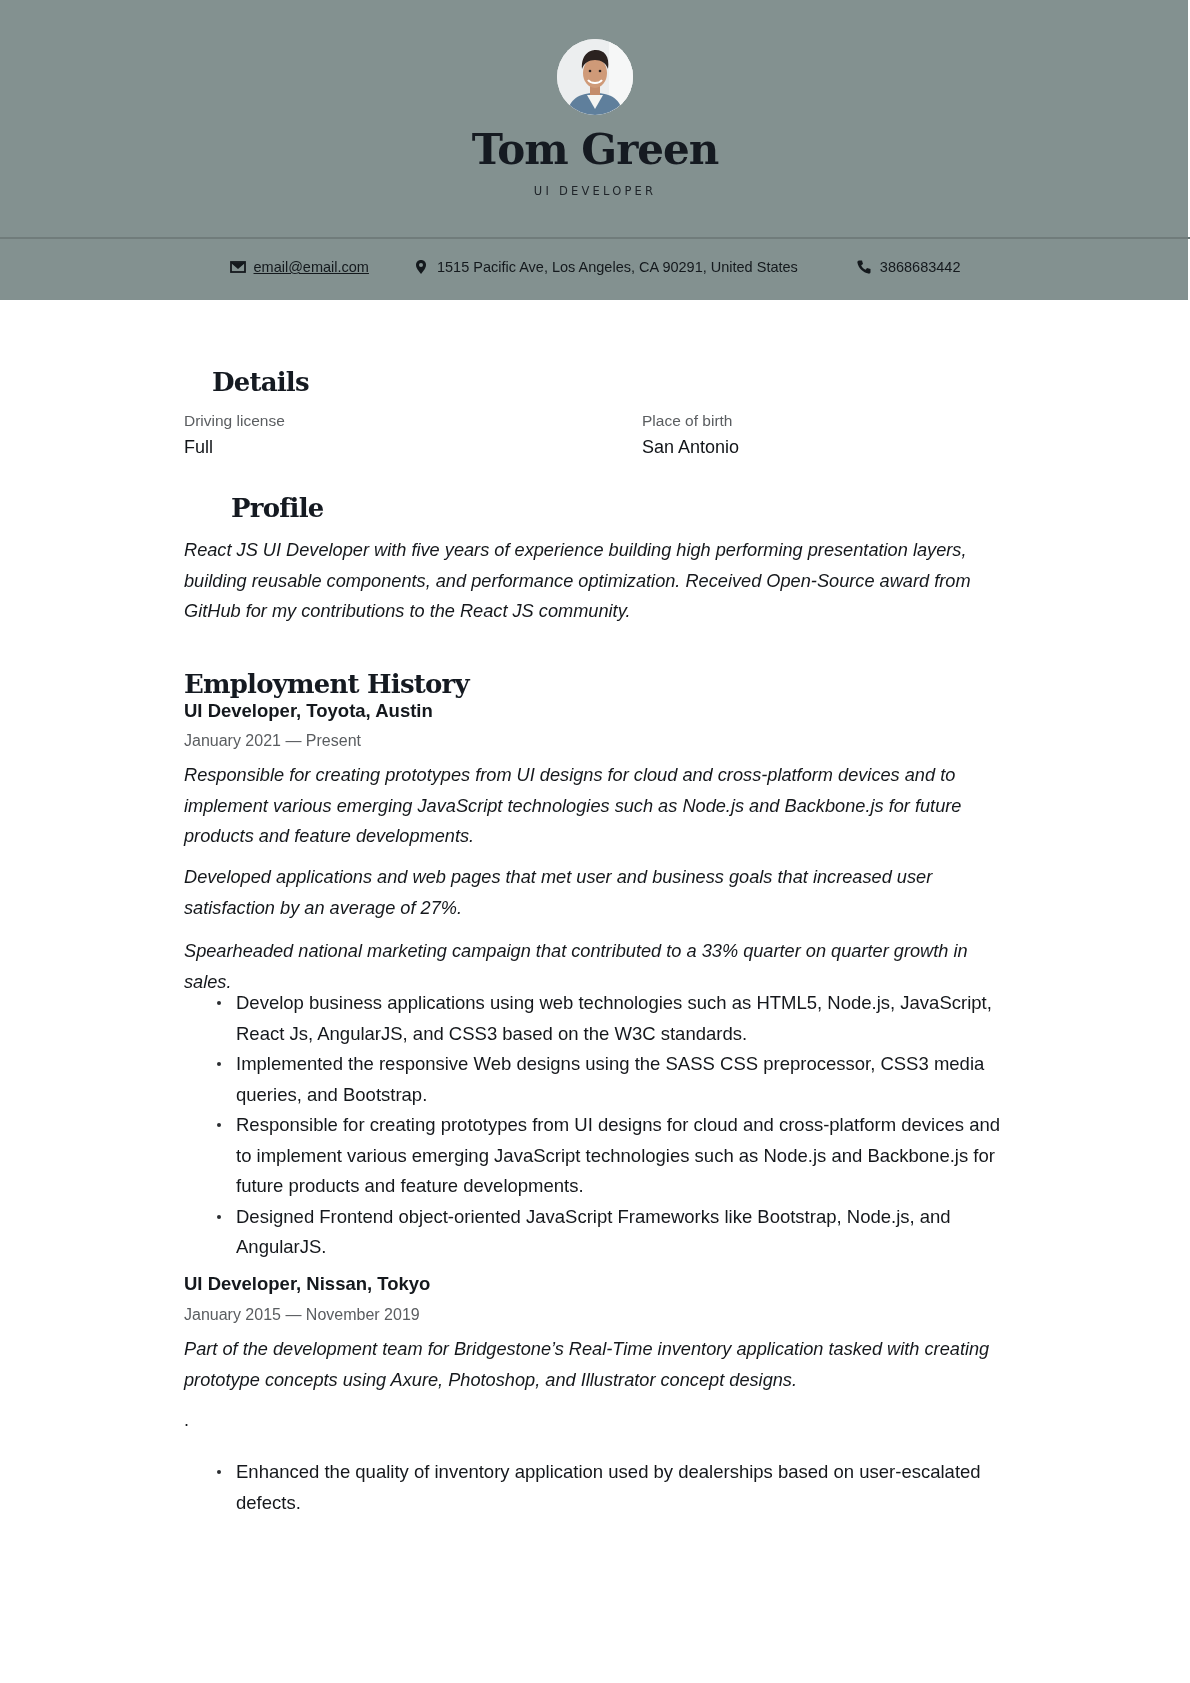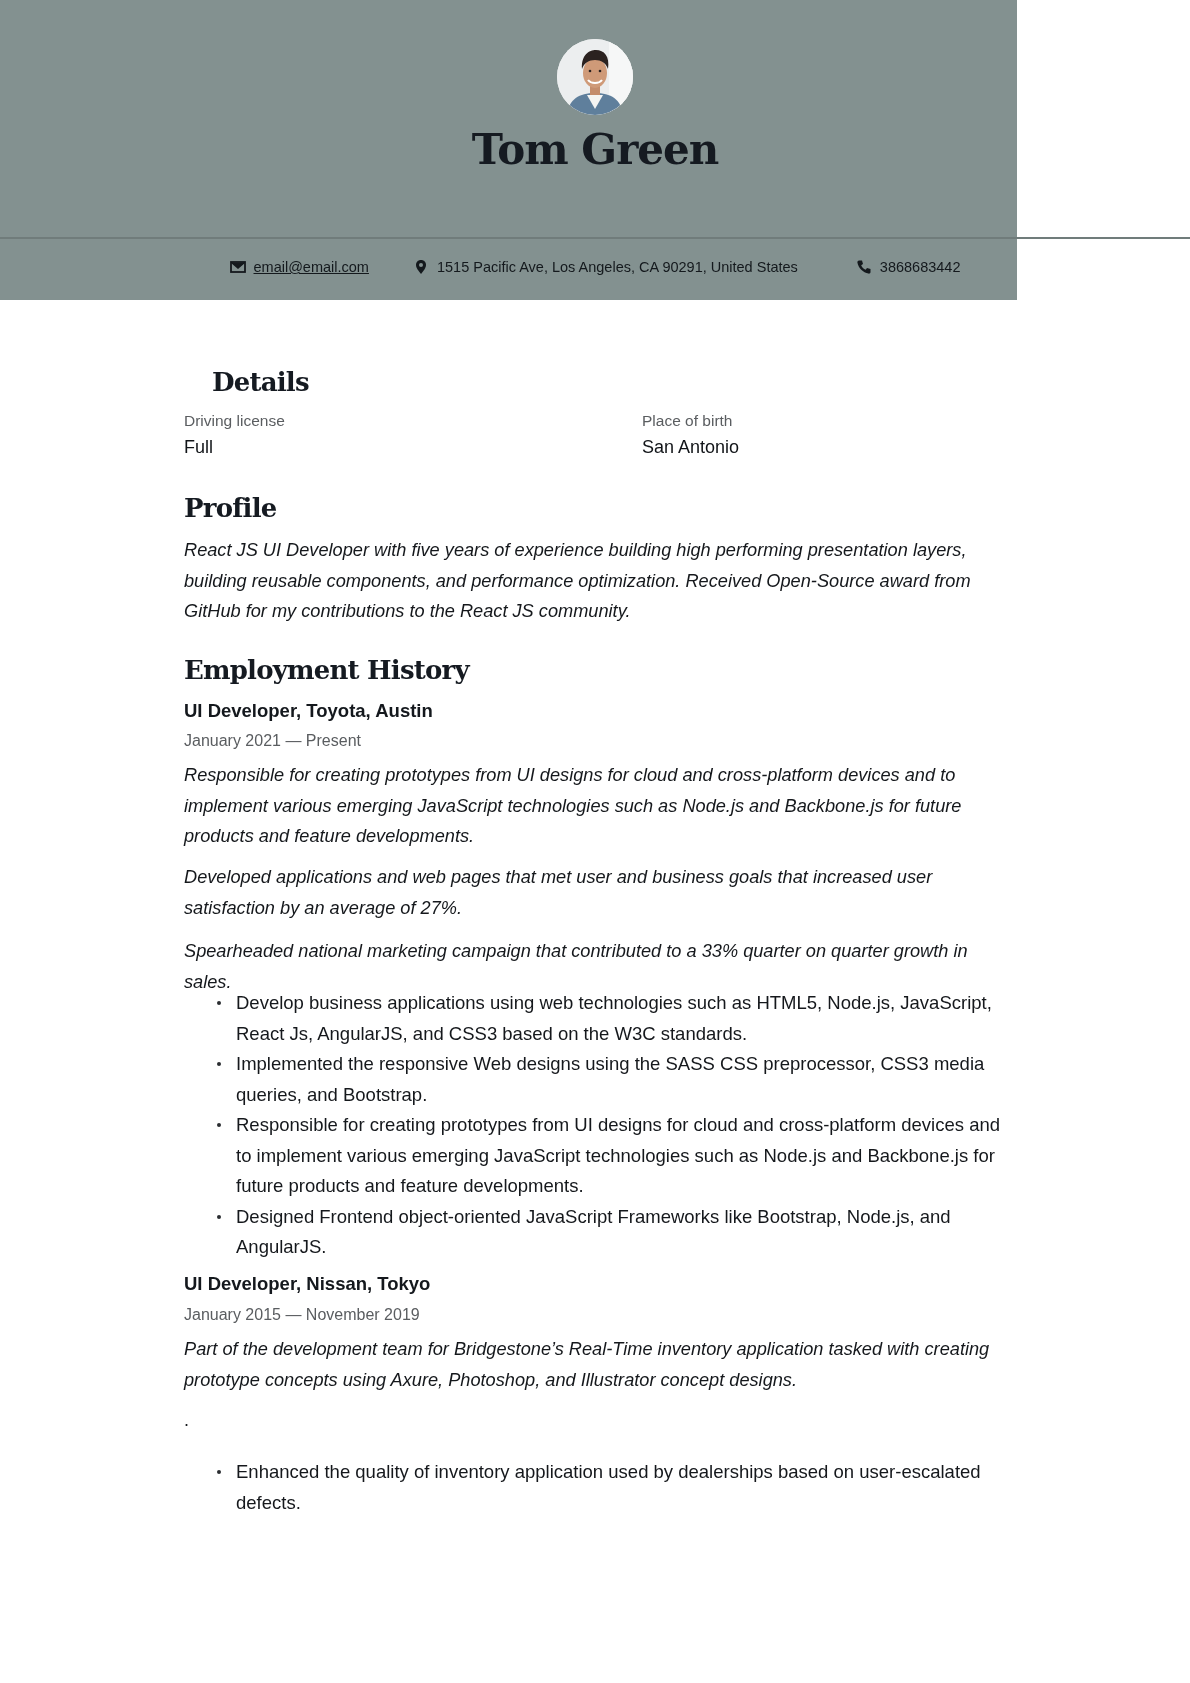--- a/index.html
+++ b/index.html
@@ -1,20 +1,20 @@
 <!DOCTYPE html>
 <html><head>
 <meta charset="utf-8">
 <style>
   html, body { margin: 0; padding: 0; }
   body {
     width: 1190px; height: 1683px; background: #ffffff; overflow: hidden;
     font-family: "DejaVu Sans", sans-serif; color: #1a1c20;
   }
-  .header { position: absolute; left: 0; top: 0; width: 1017px; height: 300px; background: #839190; }
+  .header { position: absolute; left: 0; top: 0; width: 1188px; height: 300px; background: #839190; }
   .avatar {
     position: absolute; left: 557px; top: 39px; width: 76px; height: 76px; border-radius: 50%;
     overflow: hidden; background: #eef0f1;
   }
   .avatar svg { display: block; width: 76px; height: 76px; }
   .name {
     position: absolute; left: 0; top: 124px; width: 1190px; text-align: center;
     font-family: "DejaVu Serif", serif; font-weight: bold; font-size: 42px; letter-spacing: -1px;
     color: #151a21; line-height: 52px;
   }
@@ -74,20 +74,21 @@
       <path d="M30 56 L38 70 L46 56 Z" fill="#f5f5f3"></path>
       <rect x="33" y="46" width="10" height="10" fill="#c48d6c"></rect>
       <ellipse cx="38" cy="34" rx="12" ry="15" fill="#cf9a78"></ellipse>
       <path d="M25 30 C24 16 32 11 39 11 C47 11 53 17 51 30 C49 24 44 21 38 21 C32 21 27 24 25 30 Z" fill="#2b2220"></path>
       <path d="M31 41 C34 45 42 45 45 41" stroke="#ffffff" stroke-width="2" fill="none"></path>
       <circle cx="33" cy="32" r="1.3" fill="#2b2220"></circle>
       <circle cx="43" cy="32" r="1.3" fill="#2b2220"></circle>
     </svg>
   </div>
   <div class="name">Tom Green</div>
+  <div class="job-title">UI DEVELOPER</div>
   <div class="divider"></div>
   <div class="contacts">
     <div class="contact email">
       <svg class="ic" viewBox="0 0 16 16">
         <rect x="1" y="3" width="14" height="10" fill="none" stroke="#14191d" stroke-width="1.8"></rect>
         <path d="M1.5 3.5 L8 9 L14.5 3.5" fill="#14191d" stroke="#14191d" stroke-width="1.5"></path>
       </svg>
       <a>email@email.com</a>
     </div>
     <div class="contact address">
@@ -107,24 +108,24 @@
 </div>
 
 <div class="content">
 
   <h2 class="h2" style="top:366px;margin-left:28px;">Details</h2>
   <div class="label" style="left:0; top:412px;">Driving license</div>
   <div class="value" style="left:0; top:437px;">Full</div>
   <div class="label" style="left:458px; top:412px;">Place of birth</div>
   <div class="value" style="left:458px; top:437px;">San Antonio</div>
 
-  <h2 class="h2" style="top:492px;">Profile</h2>
+  <h2 class="h2" style="top:492px;margin-left:47px;">Profile</h2>
   <p class="para" style="top:535px;">React JS UI Developer with five years of experience building high performing presentation layers, building reusable components, and performance optimization. Received Open-Source award from GitHub for my contributions to the React JS community.</p>
 
-  <h2 class="h2" style="top:654px;text-align:center;">Employment History</h2>
+  <h2 class="h2" style="top:668px;text-align:center;">Employment History</h2>
 
   <div class="job-head" style="top:700px;">UI Developer, Toyota, Austin</div>
   <div class="dates" style="top:732px;">January 2021 — Present</div>
   <p class="para" style="top:760px;">Responsible for creating prototypes from UI designs for cloud and cross-platform devices and to implement various emerging JavaScript technologies such as Node.js and Backbone.js for future products and feature developments.</p>
   <p class="para" style="top:862px;">Developed applications and web pages that met user and business goals that increased user satisfaction by an average of 27%.</p>
   <p class="para" style="top:936px;">Spearheaded national marketing campaign that contributed to a 33% quarter on quarter growth in sales.</p>
   <ul class="bullets" style="top:980px;">
     <li>Develop business applications using web technologies such as HTML5, Node.js, JavaScript, React Js, AngularJS, and CSS3 based on the W3C standards.</li>
     <li>Implemented the responsive Web designs using the SASS CSS preprocessor, CSS3 media queries, and Bootstrap.</li>
     <li>Responsible for creating prototypes from UI designs for cloud and cross-platform devices and to implement various emerging JavaScript technologies such as Node.js and Backbone.js for future products and feature developments.</li>

